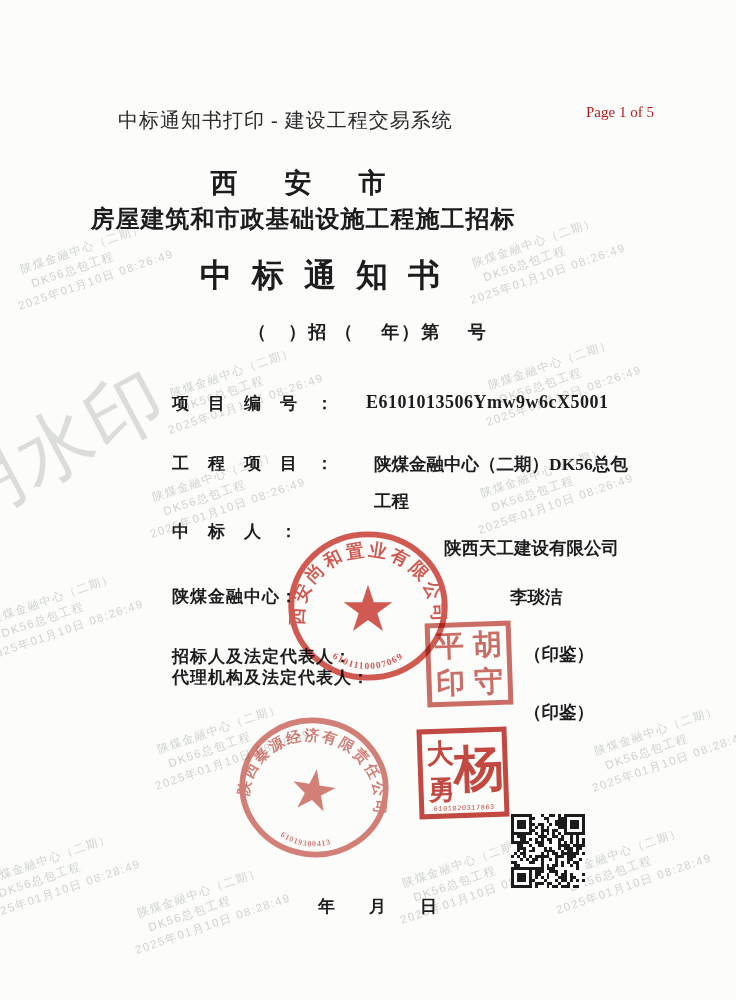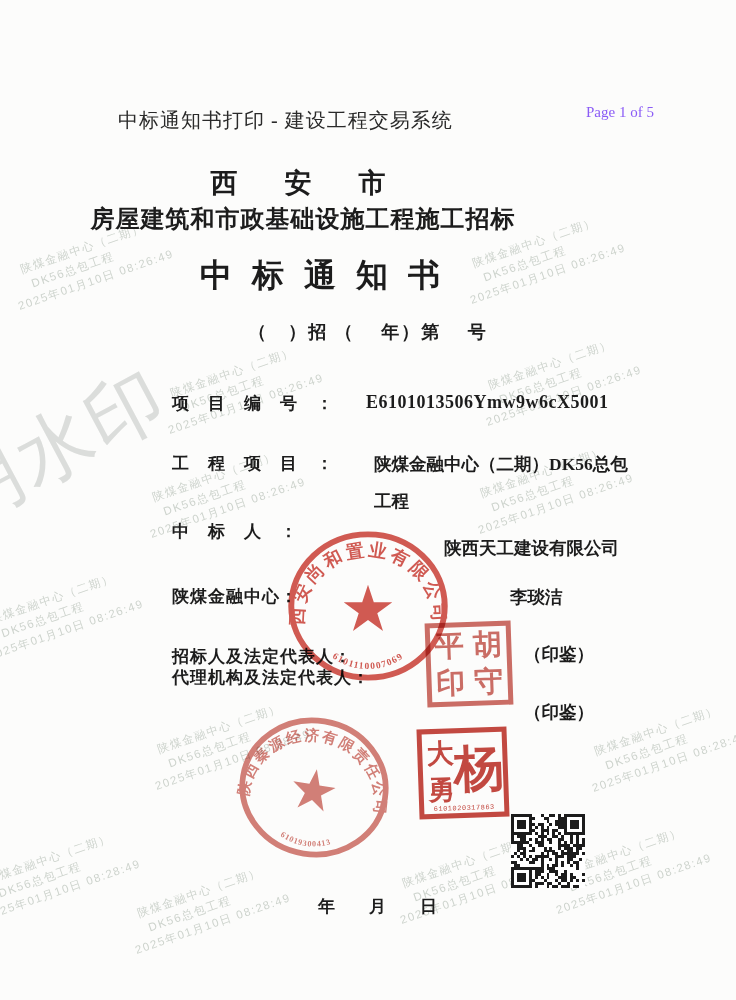--- a/index.html
+++ b/index.html
@@ -4,21 +4,21 @@
 <style>
   html,body { margin:0; padding:0; background:#e9e9e9; }
   .page {
     position:relative; width:736px; height:1000px; margin:0 auto;
     background:#fcfcfb; overflow:hidden;
     font-family:"Liberation Serif","DejaVu Serif",serif; color:#1c1c1c;
   }
 
   
   .header-left  { position:absolute; left:84px;  top:107px; font-size:20px; letter-spacing:1px; color:#2a2a2a;margin-left:34px; }
-  .header-right { position:absolute; left:586px; top:104px; font-size:15px; color:#8b5cf6; }
+  .header-right { position:absolute; left:586px; top:104px; font-size:15px; color:#b91c1c; }
 
   
   .title { position:absolute; left:0; width:606px; text-align:center; font-weight:bold; z-index:2; }
   .title-1 { top:165px; font-size:27px; letter-spacing:10px; }
   .title-2 { top:203px; font-size:24px; letter-spacing:1px; }
   .title-3 { top:254px; font-size:32px; letter-spacing:6px;margin-left:20px; }
   .doc-number { position:absolute; left:0; width:736px; top:320px; text-align:center;
     font-size:18px; font-weight:bold; letter-spacing:2px; z-index:2; }
 
   

